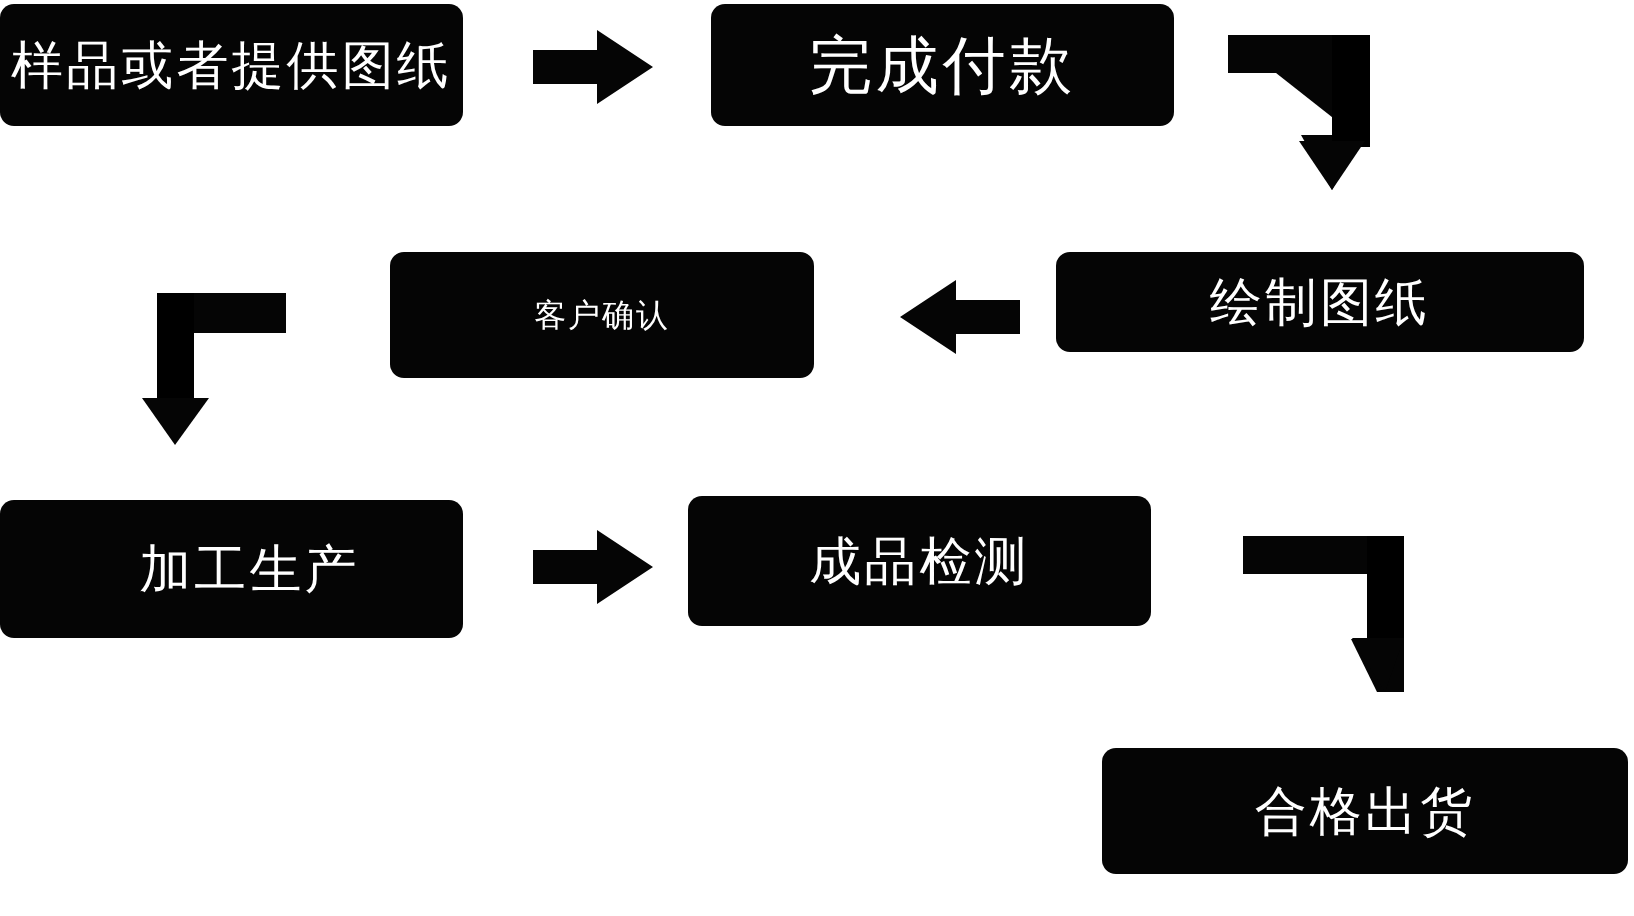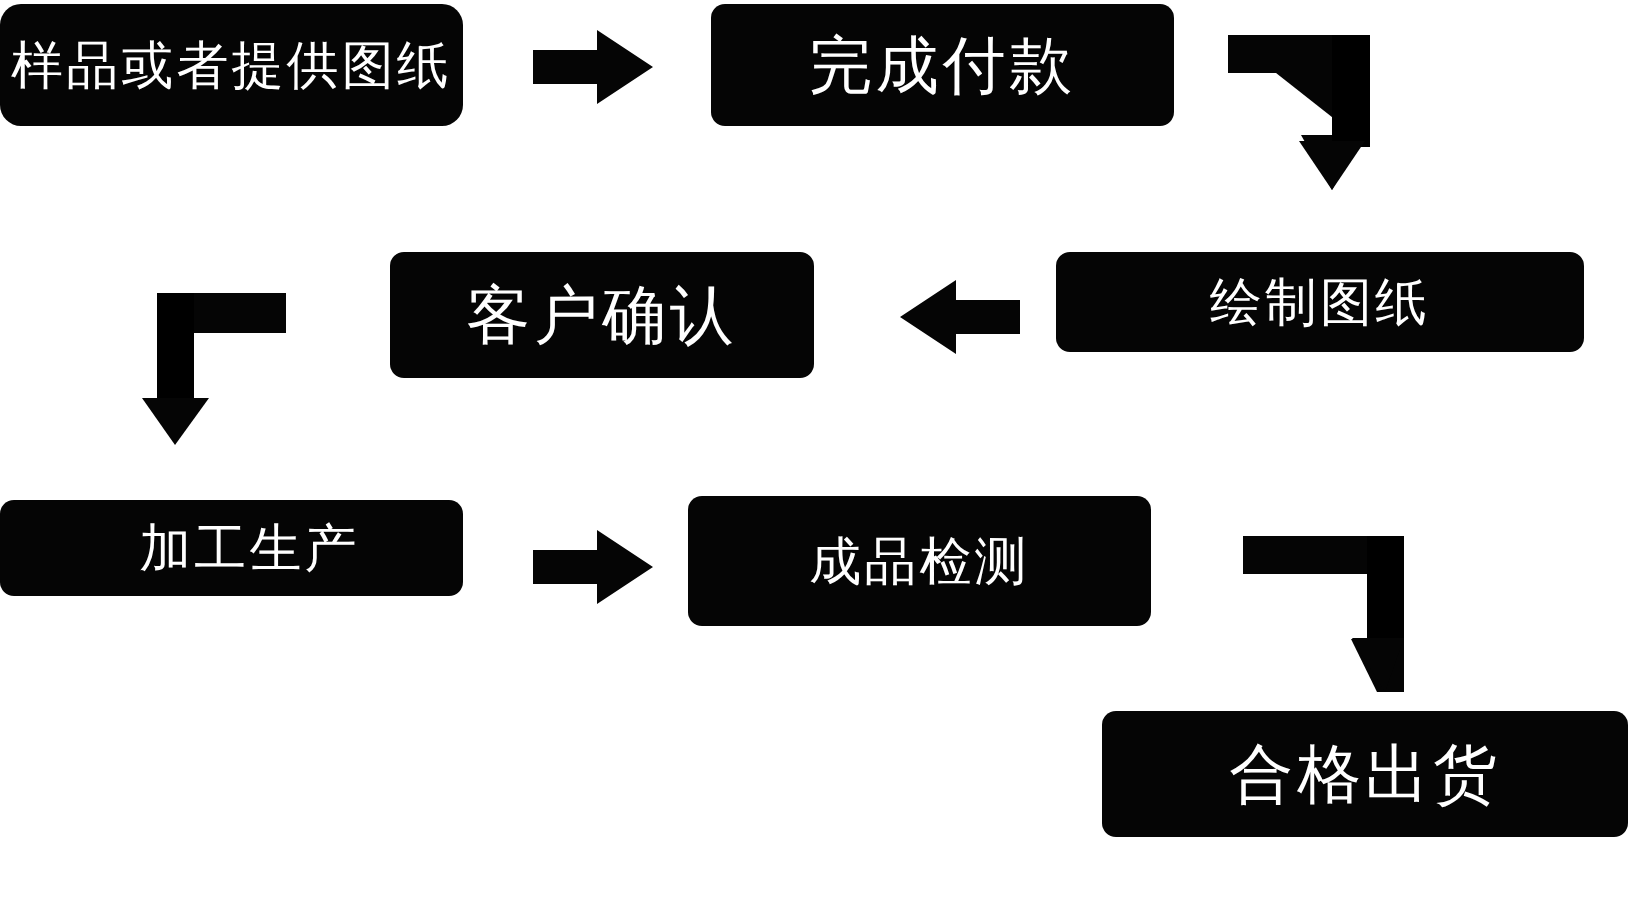--- a/index.html
+++ b/index.html
@@ -43,27 +43,27 @@
     display: block;
     width: 100%;
     height: 100%;
   }
   .arrow svg path,
   .arrow svg polygon {
     fill: #050505;
   }
 
   
-  #node-sample      { left: 0px;    top: 4px;   width: 463px; height: 122px; font-size: 52px; border-radius: 21px; }
+  #node-sample      { left: 0px;    top: 4px;   width: 463px; height: 122px; font-size: 52px; }
   #node-payment     { left: 711px;  top: 4px;   width: 463px; height: 122px; font-size: 63px; }
   #node-drawing     { left: 1056px; top: 252px; width: 528px; height: 100px; font-size: 52px; }
-  #node-confirm     { left: 390px;  top: 252px; width: 424px; height: 126px; font-size: 64px; }
-  #node-production  { left: 0px;    top: 500px; width: 463px; height: 96px; font-size: 52px; padding-left: 36px; }
+  #node-confirm     { left: 390px;  top: 252px; width: 424px; height: 126px; font-size: 32px; }
+  #node-production  { left: 0px;    top: 500px; width: 463px; height: 138px; font-size: 52px; padding-left: 36px; }
   #node-inspection  { left: 688px;  top: 496px; width: 463px; height: 130px; font-size: 52px; }
-  #node-shipment    { left: 1102px; top: 711px; width: 526px; height: 126px; font-size: 64px; }
+  #node-shipment    { left: 1102px; top: 748px; width: 526px; height: 126px; font-size: 52px; }
 
   
   #arrow-sample-to-payment      { left: 533px;  top: 30px;  width: 120px;  height: 74px; }
   #arrow-payment-to-drawing     { left: 1228px; top: 35px;  width: 142px;  height: 155px; }
   #arrow-drawing-to-confirm     { left: 900px;  top: 280px; width: 120px;  height: 74px; }
   #arrow-confirm-to-production  { left: 119px;  top: 293px; width: 167px;  height: 152px; }
   #arrow-production-to-inspect  { left: 533px;  top: 530px; width: 120px;  height: 74px; }
   #arrow-inspect-to-shipment    { left: 1243px; top: 536px; width: 161px;  height: 156px; }
 </style>
 </head>

